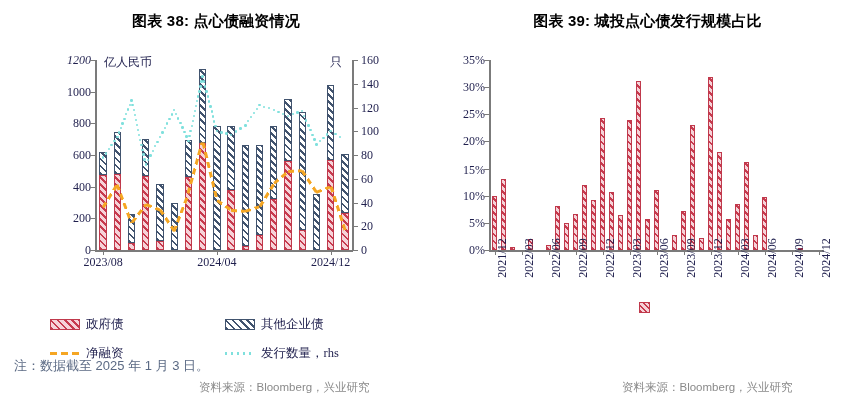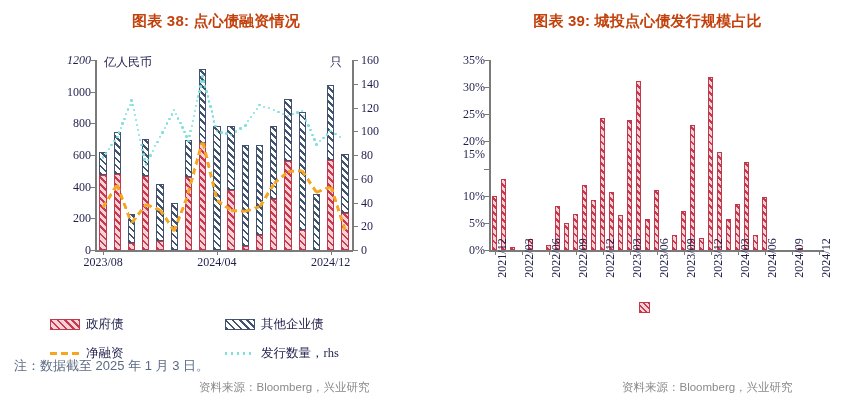--- a/index.html
+++ b/index.html
@@ -12,21 +12,21 @@
   }
   .page { position:relative; width:863px; height:402px; display:flex; }
   .panel { position:relative; height:402px; }
   .panel-left  { width:432px; }
   .panel-right { width:431px; }
 
   .chart-title {
     position:absolute; left:0; right:0; top:12px;
     text-align:center;
     font-size:15px; font-weight:bold;
-    color:#c2410c;
+    color:#000000;
     letter-spacing:0.2px;
     font-family:"Liberation Sans", sans-serif;
   }
 
   
   .plot { position:absolute; }
   .axis-line { position:absolute; background:#7b7b7b; }
 
   .ytick {
     position:absolute; right:100%; margin-right:5px;
@@ -399,21 +399,21 @@
 
     <div class="plot" id="plotR" style="left:58px; top:60px; width:333px; height:190px;">
       <div class="axis-line" style="left:-1px; top:0; width:1.5px; height:190px;"></div>
       <div class="axis-line" style="left:-1px; top:190px; width:335px; height:2px;"></div>
     <div class="ytick" style="top:190px;">0%</div>
         <div class="ytick-mark" style="left:-6px; top:190px;"></div>
         <div class="ytick" style="top:162.85714285714286px;">5%</div>
         <div class="ytick-mark" style="left:-6px; top:162.85714285714286px;"></div>
         <div class="ytick" style="top:135.71428571428572px;">10%</div>
         <div class="ytick-mark" style="left:-6px; top:135.71428571428572px;"></div>
-        <div class="ytick" style="top:94px;">15%</div>
+        <div class="ytick" style="top:110px;">15%</div>
         <div class="ytick-mark" style="left:-6px; top:108.57142857142857px;"></div>
         <div class="ytick" style="top:81.42857142857143px;">20%</div>
         <div class="ytick-mark" style="left:-6px; top:81.42857142857143px;"></div>
         <div class="ytick" style="top:54.28571428571428px;">25%</div>
         <div class="ytick-mark" style="left:-6px; top:54.28571428571428px;"></div>
         <div class="ytick" style="top:27.14285714285714px;">30%</div>
         <div class="ytick-mark" style="left:-6px; top:27.14285714285714px;"></div>
         <div class="ytick" style="top:0px;margin-left:44px;">35%</div>
         <div class="ytick-mark" style="left:-6px; top:0px;"></div>
         <div class="bar bar-pct" style="left:2.16px; width:4.68px; height:54.285714285714285px;"></div>

